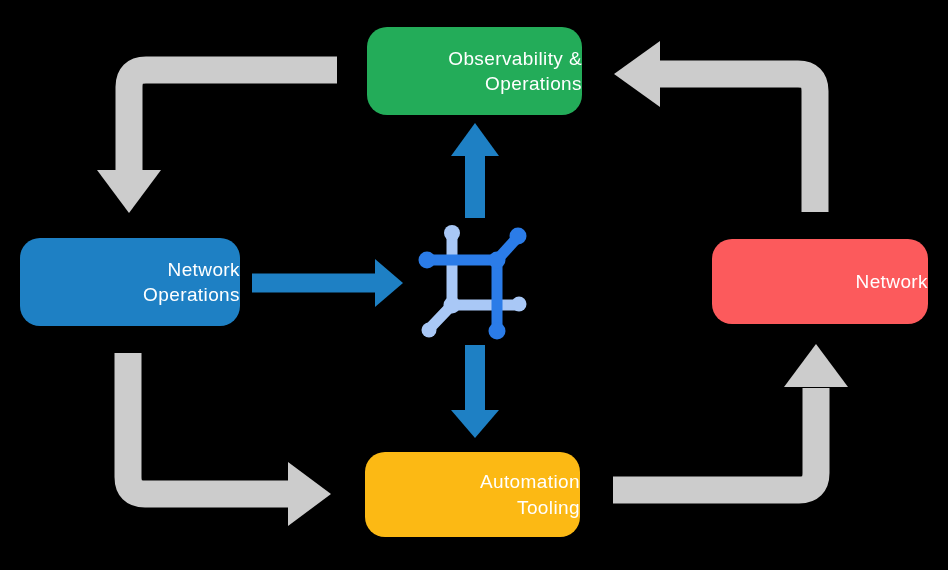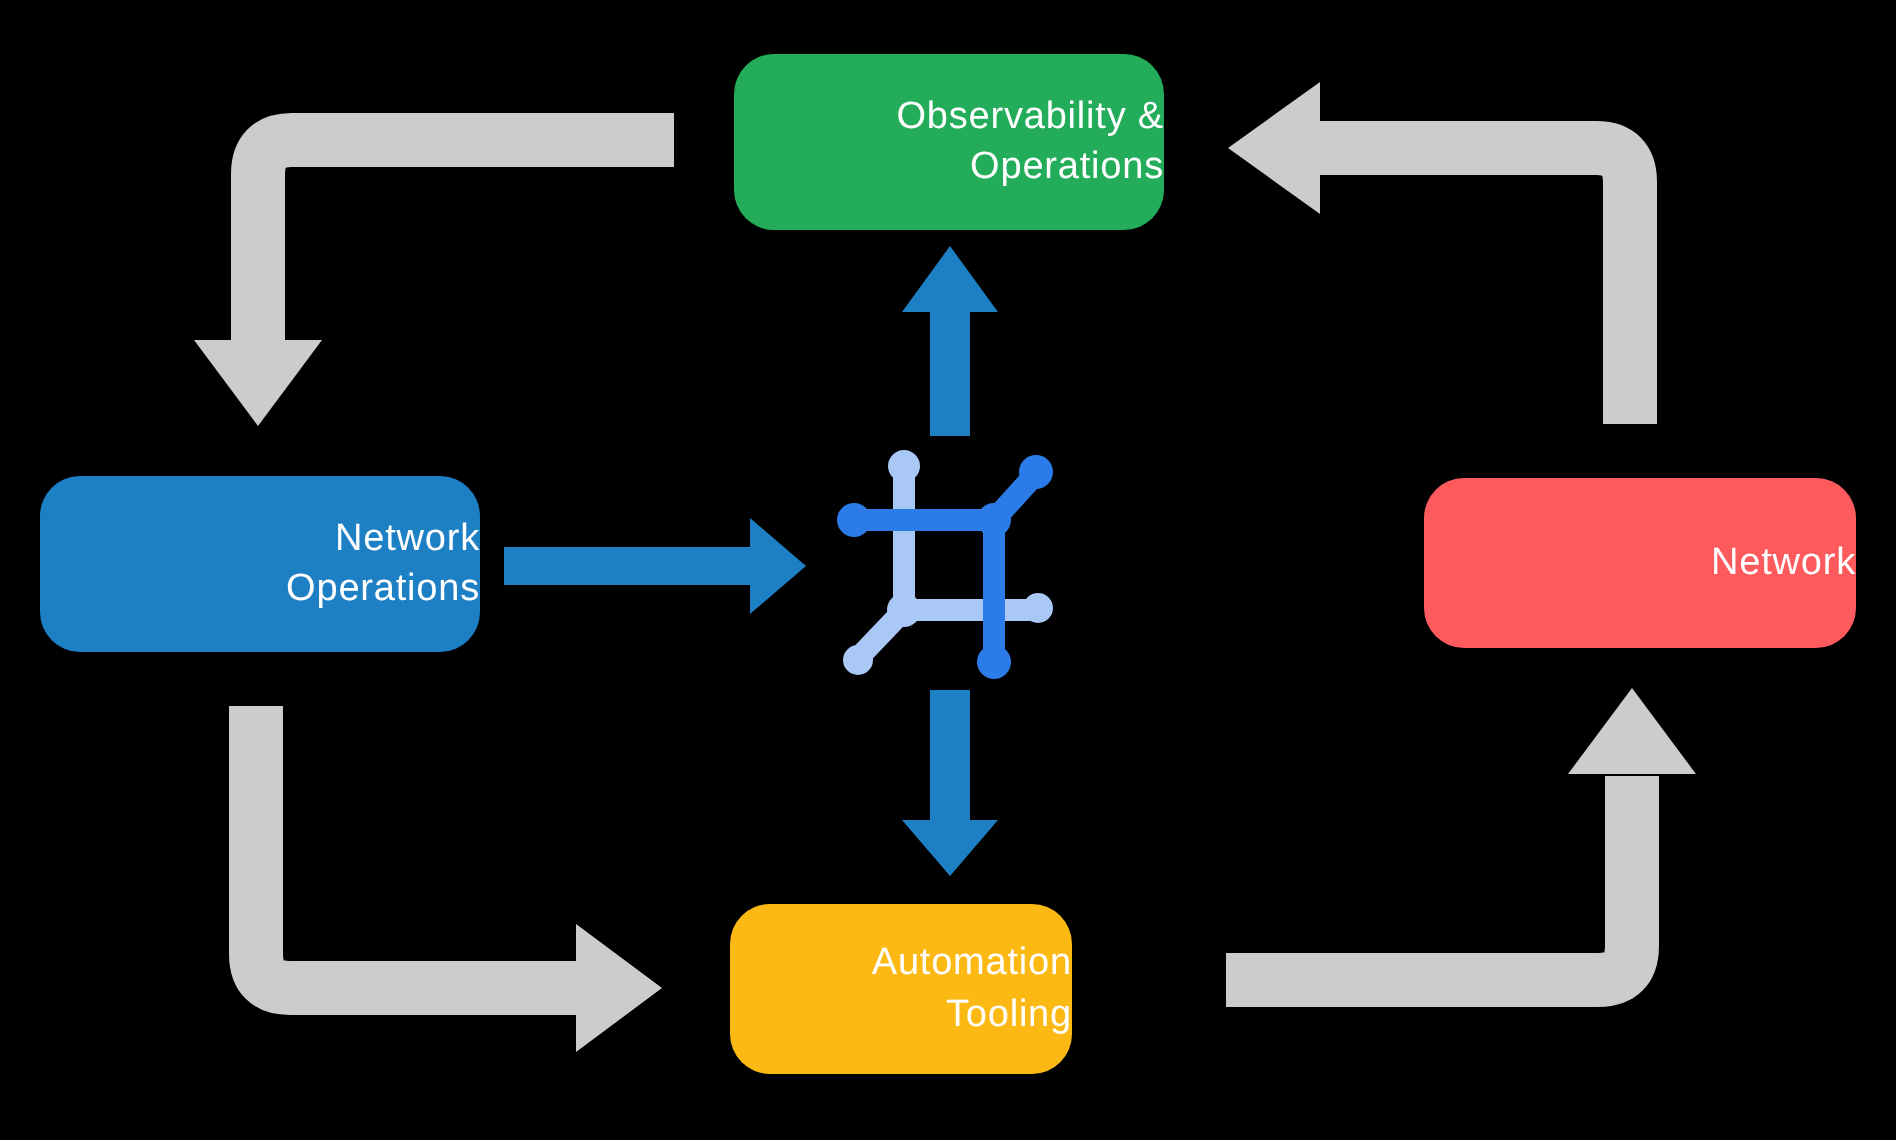--- a/index.html
+++ b/index.html
@@ -25,21 +25,21 @@
     text-align: center;
     color: #ffffff;
     font-size: 19px;
     font-weight: 500;
     letter-spacing: 0.4px;
     line-height: 1.32;
   }
   .box-green  { left: 367px; top: 27px;  width: 215px; height: 88px; }
   .box-blue   { left: 20px;  top: 238px; width: 220px; height: 88px; }
   .box-red    { left: 712px; top: 239px; width: 216px; height: 85px; }
-  .box-yellow { left: 365px; top: 452px; width: 171px; height: 85px; }
+  .box-yellow { left: 365px; top: 452px; width: 215px; height: 85px; }
   .no-fill { fill: none; }
 </style>
 </head>
 <body>
 
 <div class="stage" style="background-color: rgb(0, 0, 0);">
 
   <svg class="layer" width="948" height="570" viewBox="0 0 948 570">
 
     <g>

